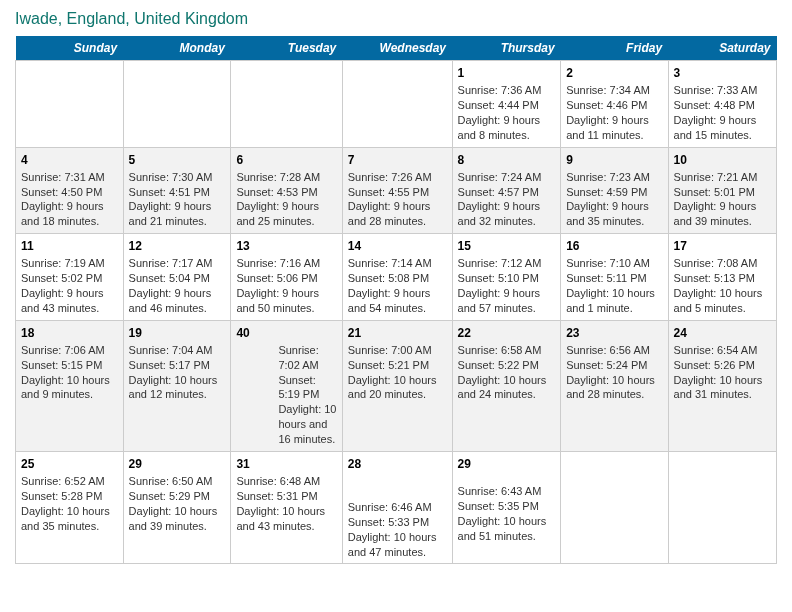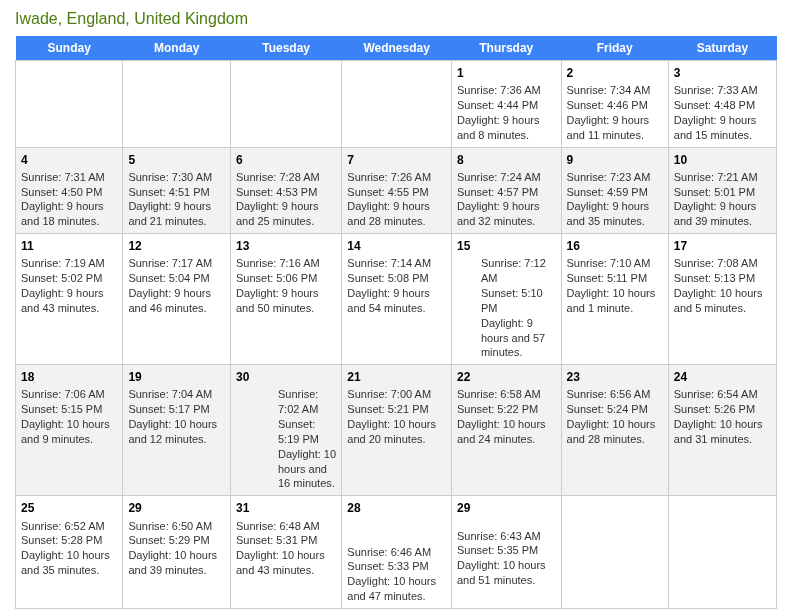--- a/index.html
+++ b/index.html
@@ -33,34 +33,35 @@
     .title-area {
       text-align: right;
     }
     .main-title {
       font-size: 32px;
       font-weight: bold;
       color: #333;
     }
     .sub-title {
       font-size: 16px;
-      color: #4d7c0f;
+      color: #0f766e;
     }
     table {
       width: 100%;
       border-collapse: collapse;
       font-size: 10.5px;
     }
     thead tr th {
-      background-color: #3b82f6;
+      background-color: #0369a1;
       color: #fff;
-      text-align: center;
+      text-align: right;
       padding: 5px 6px;
       font-size: 12px;
       font-weight: bold;
+      font-style: italic;
     }
     tbody tr td {
       border: 1px solid #ccc;
       vertical-align: top;
       padding: 4px 5px;
       width: 113px;
       min-height: 70px;
       line-height: 1.35;
     }
     tbody tr:nth-child(odd) td {
@@ -191,21 +192,21 @@
 Daylight: 9 hours and 50 minutes.</div>
           </td>
           <td>
             <span class="day-num">14</span>
             <div class="day-info" style="white-space: pre-line;">Sunrise: 7:14 AM
 Sunset: 5:08 PM
 Daylight: 9 hours and 54 minutes.</div>
           </td>
           <td>
             <span class="day-num">15</span>
-            <div class="day-info" style="white-space: pre-line; margin-left: 24px;">Sunrise: 7:12 AM
+            <div class="day-info" style="white-space: pre-line;">Sunrise: 7:12 AM
 Sunset: 5:10 PM
 Daylight: 9 hours and 57 minutes.</div>
           </td>
           <td>
             <span class="day-num">16</span>
             <div class="day-info" style="white-space: pre-line;">Sunrise: 7:10 AM
 Sunset: 5:11 PM
 Daylight: 10 hours and 1 minute.</div>
           </td>
           <td>
@@ -222,21 +223,21 @@
 Sunset: 5:15 PM
 Daylight: 10 hours and 9 minutes.</div>
           </td>
           <td>
             <span class="day-num">19</span>
             <div class="day-info" style="white-space: pre-line;">Sunrise: 7:04 AM
 Sunset: 5:17 PM
 Daylight: 10 hours and 12 minutes.</div>
           </td>
           <td>
-            <span class="day-num">30</span>
+            <span class="day-num">40</span>
             <div class="day-info" style="white-space: pre-line; margin-left: 42px;">Sunrise: 7:02 AM
 Sunset: 5:19 PM
 Daylight: 10 hours and 16 minutes.</div>
           </td>
           <td>
             <span class="day-num">21</span>
             <div class="day-info" style="white-space: pre-line;">Sunrise: 7:00 AM
 Sunset: 5:21 PM
 Daylight: 10 hours and 20 minutes.</div>
           </td>

